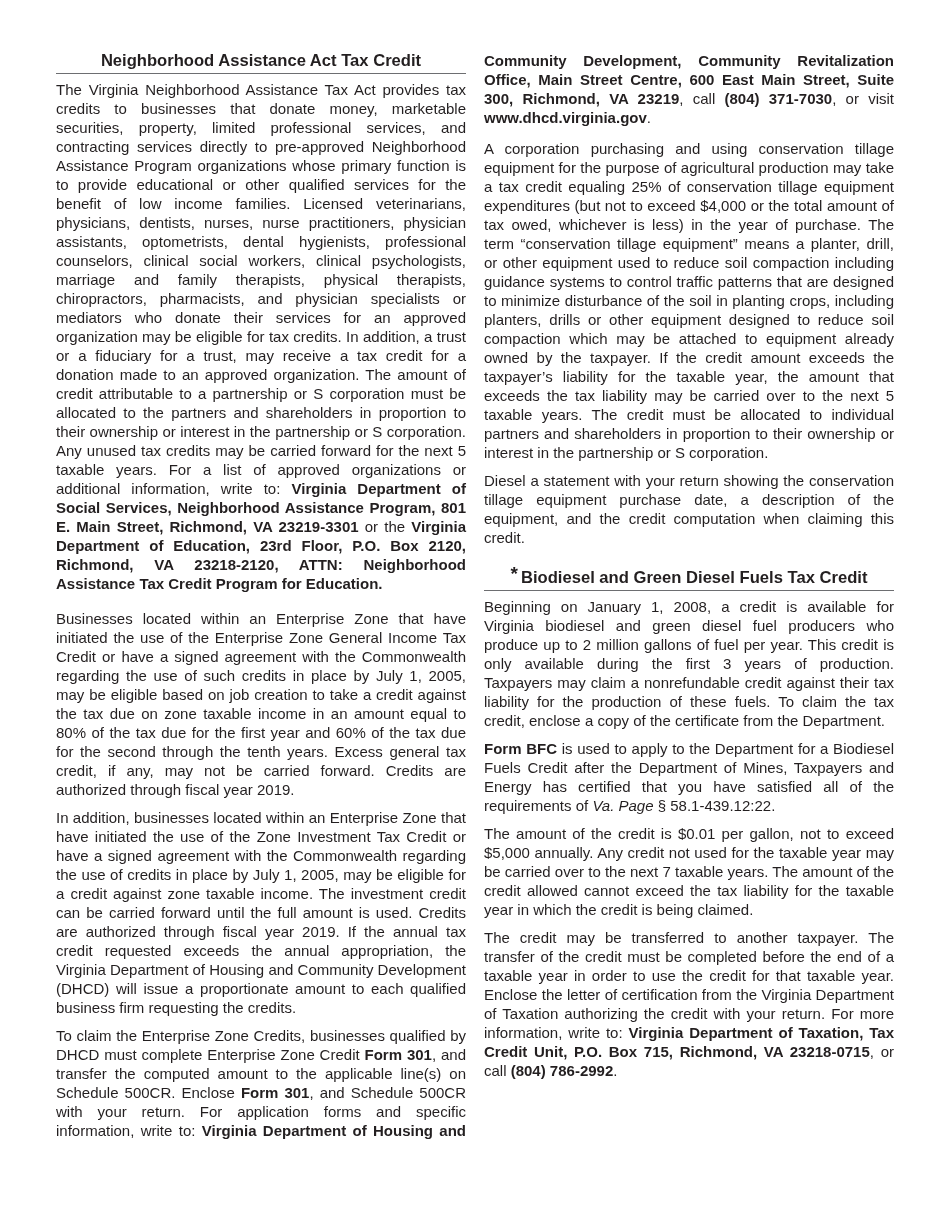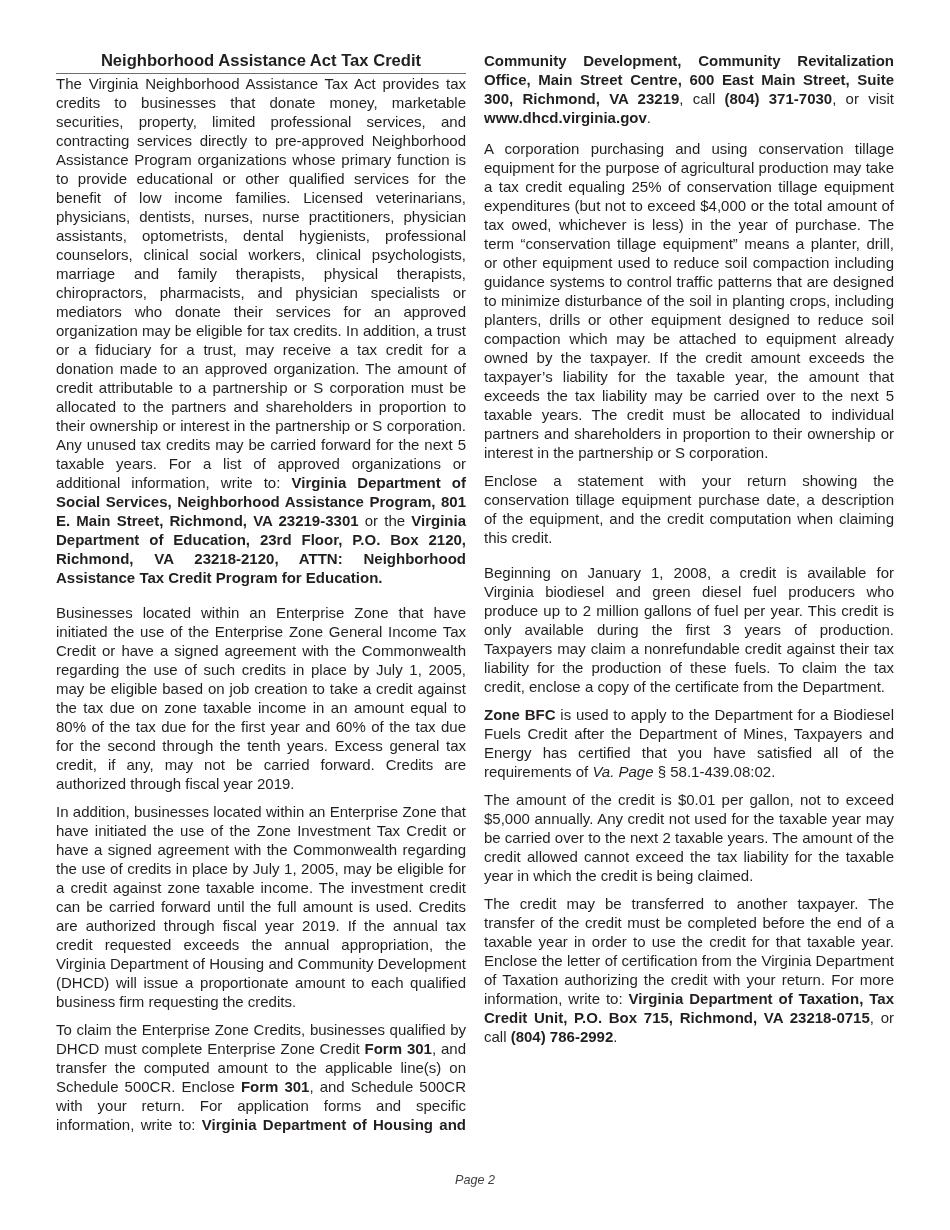--- a/index.html
+++ b/index.html
@@ -43,21 +43,21 @@
       vertical-align: 3px;
       margin-right: 3px;
     }
     p {
       margin: 0;
       font-size: 15px;
       line-height: 19px;
       text-align: justify;
       hyphens: none;
     }
-    .para-first { margin-top: 0; }
+    .para-first { margin-top: 6px; }
     .para-next { margin-top: 9px; }
     .heading-gap { margin-top: 16px; }
     b { font-weight: bold; }
     i { font-style: italic; }
 
     .footer {
       position: absolute;
       top: 1173px;
       left: 0;
       width: 950px;
@@ -89,25 +89,27 @@
   </div>
 
   <div class="column col-right">
 
     <section>
       <p style="margin-top:1px;"><b>Community Development, Community Revitalization Office, Main Street Centre, 600 East Main Street, Suite 300, Richmond, VA 23219</b><span>, call </span><b>(804) 371-7030</b><span>, or visit </span><b>www.dhcd.virginia.gov</b><span>.</span></p>
     </section>
 
     <section class="heading-gap" style="margin-top:12px;">
       <p class="para-first">A corporation purchasing and using conservation tillage equipment for the purpose of agricultural production may take a tax credit equaling 25% of conservation tillage equipment expenditures (but not to exceed $4,000 or the total amount of tax owed, whichever is less) in the year of purchase. The term “conservation tillage equipment” means a planter, drill, or other equipment used to reduce soil compaction including guidance systems to control traffic patterns that are designed to minimize disturbance of the soil in planting crops, including planters, drills or other equipment designed to reduce soil compaction which may be attached to equipment already owned by the taxpayer. If the credit amount exceeds the taxpayer’s liability for the taxable year, the amount that exceeds the tax liability may be carried over to the next 5 taxable years. The credit must be allocated to individual partners and shareholders in proportion to their ownership or interest in the partnership or S corporation.</p>
-      <p class="para-next">Enclose a statement with your return showing the conservation tillage equipment purchase date, a description of the equipment, and the credit computation when claiming this credit.</p>
+      <p class="para-next">Diesel a statement with your return showing the conservation tillage equipment purchase date, a description of the equipment, and the credit computation when claiming this credit.</p>
     </section>
 
     <section class="heading-gap">
+      <h2 class="section-heading">
+        <span class="star">*</span><span>Biodiesel and Green Diesel Fuels Tax Credit</span>
+      </h2>
       <p class="para-first">Beginning on January 1, 2008, a credit is available for Virginia biodiesel and green diesel fuel producers who produce up to 2 million gallons of fuel per year. This credit is only available during the first 3 years of production. Taxpayers may claim a nonrefundable credit against their tax liability for the production of these fuels. To claim the tax credit, enclose a copy of the certificate from the Department.</p>
-      <p class="para-next"><b>Zone BFC</b><span> is used to apply to the Department for a Biodiesel Fuels Credit after the Department of Mines, Taxpayers and Energy has certified that you have satisfied all of the requirements of </span><i>Va. Page</i><span> § 58.1-439.08:02.</span></p>
-      <p class="para-next">The amount of the credit is $0.01 per gallon, not to exceed $5,000 annually. Any credit not used for the taxable year may be carried over to the next 2 taxable years. The amount of the credit allowed cannot exceed the tax liability for the taxable year in which the credit is being claimed.</p>
+      <p class="para-next"><b>Form BFC</b><span> is used to apply to the Department for a Biodiesel Fuels Credit after the Department of Mines, Taxpayers and Energy has certified that you have satisfied all of the requirements of </span><i>Va. Page</i><span> § 58.1-439.12:22.</span></p>
+      <p class="para-next">The amount of the credit is $0.01 per gallon, not to exceed $5,000 annually. Any credit not used for the taxable year may be carried over to the next 7 taxable years. The amount of the credit allowed cannot exceed the tax liability for the taxable year in which the credit is being claimed.</p>
       <p class="para-next"><span>The credit may be transferred to another taxpayer. The transfer of the credit must be completed before the end of a taxable year in order to use the credit for that taxable year. Enclose the letter of certification from the Virginia Department of Taxation authorizing the credit with your return. For more information, write to: </span><b>Virginia Department of Taxation, Tax Credit Unit, P.O. Box 715, Richmond, VA 23218-0715</b><span>, or call </span><b>(804) 786-2992</b><span>.</span></p>
     </section>
   </div>
 
-  <div class="footer">Page 2</div>
 </div>
 
 </body></html>

